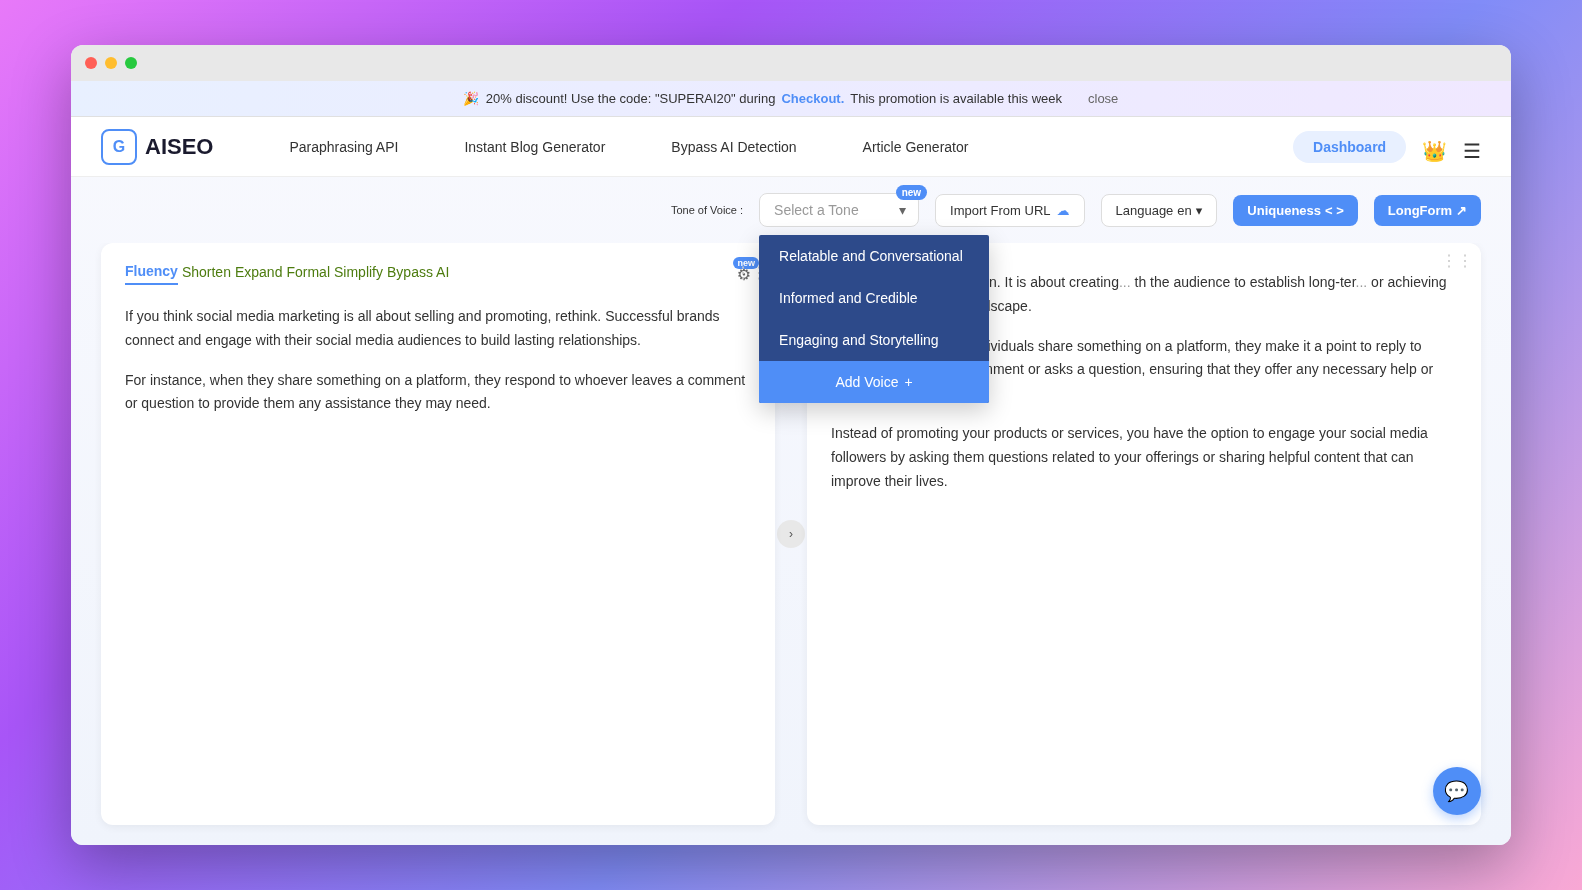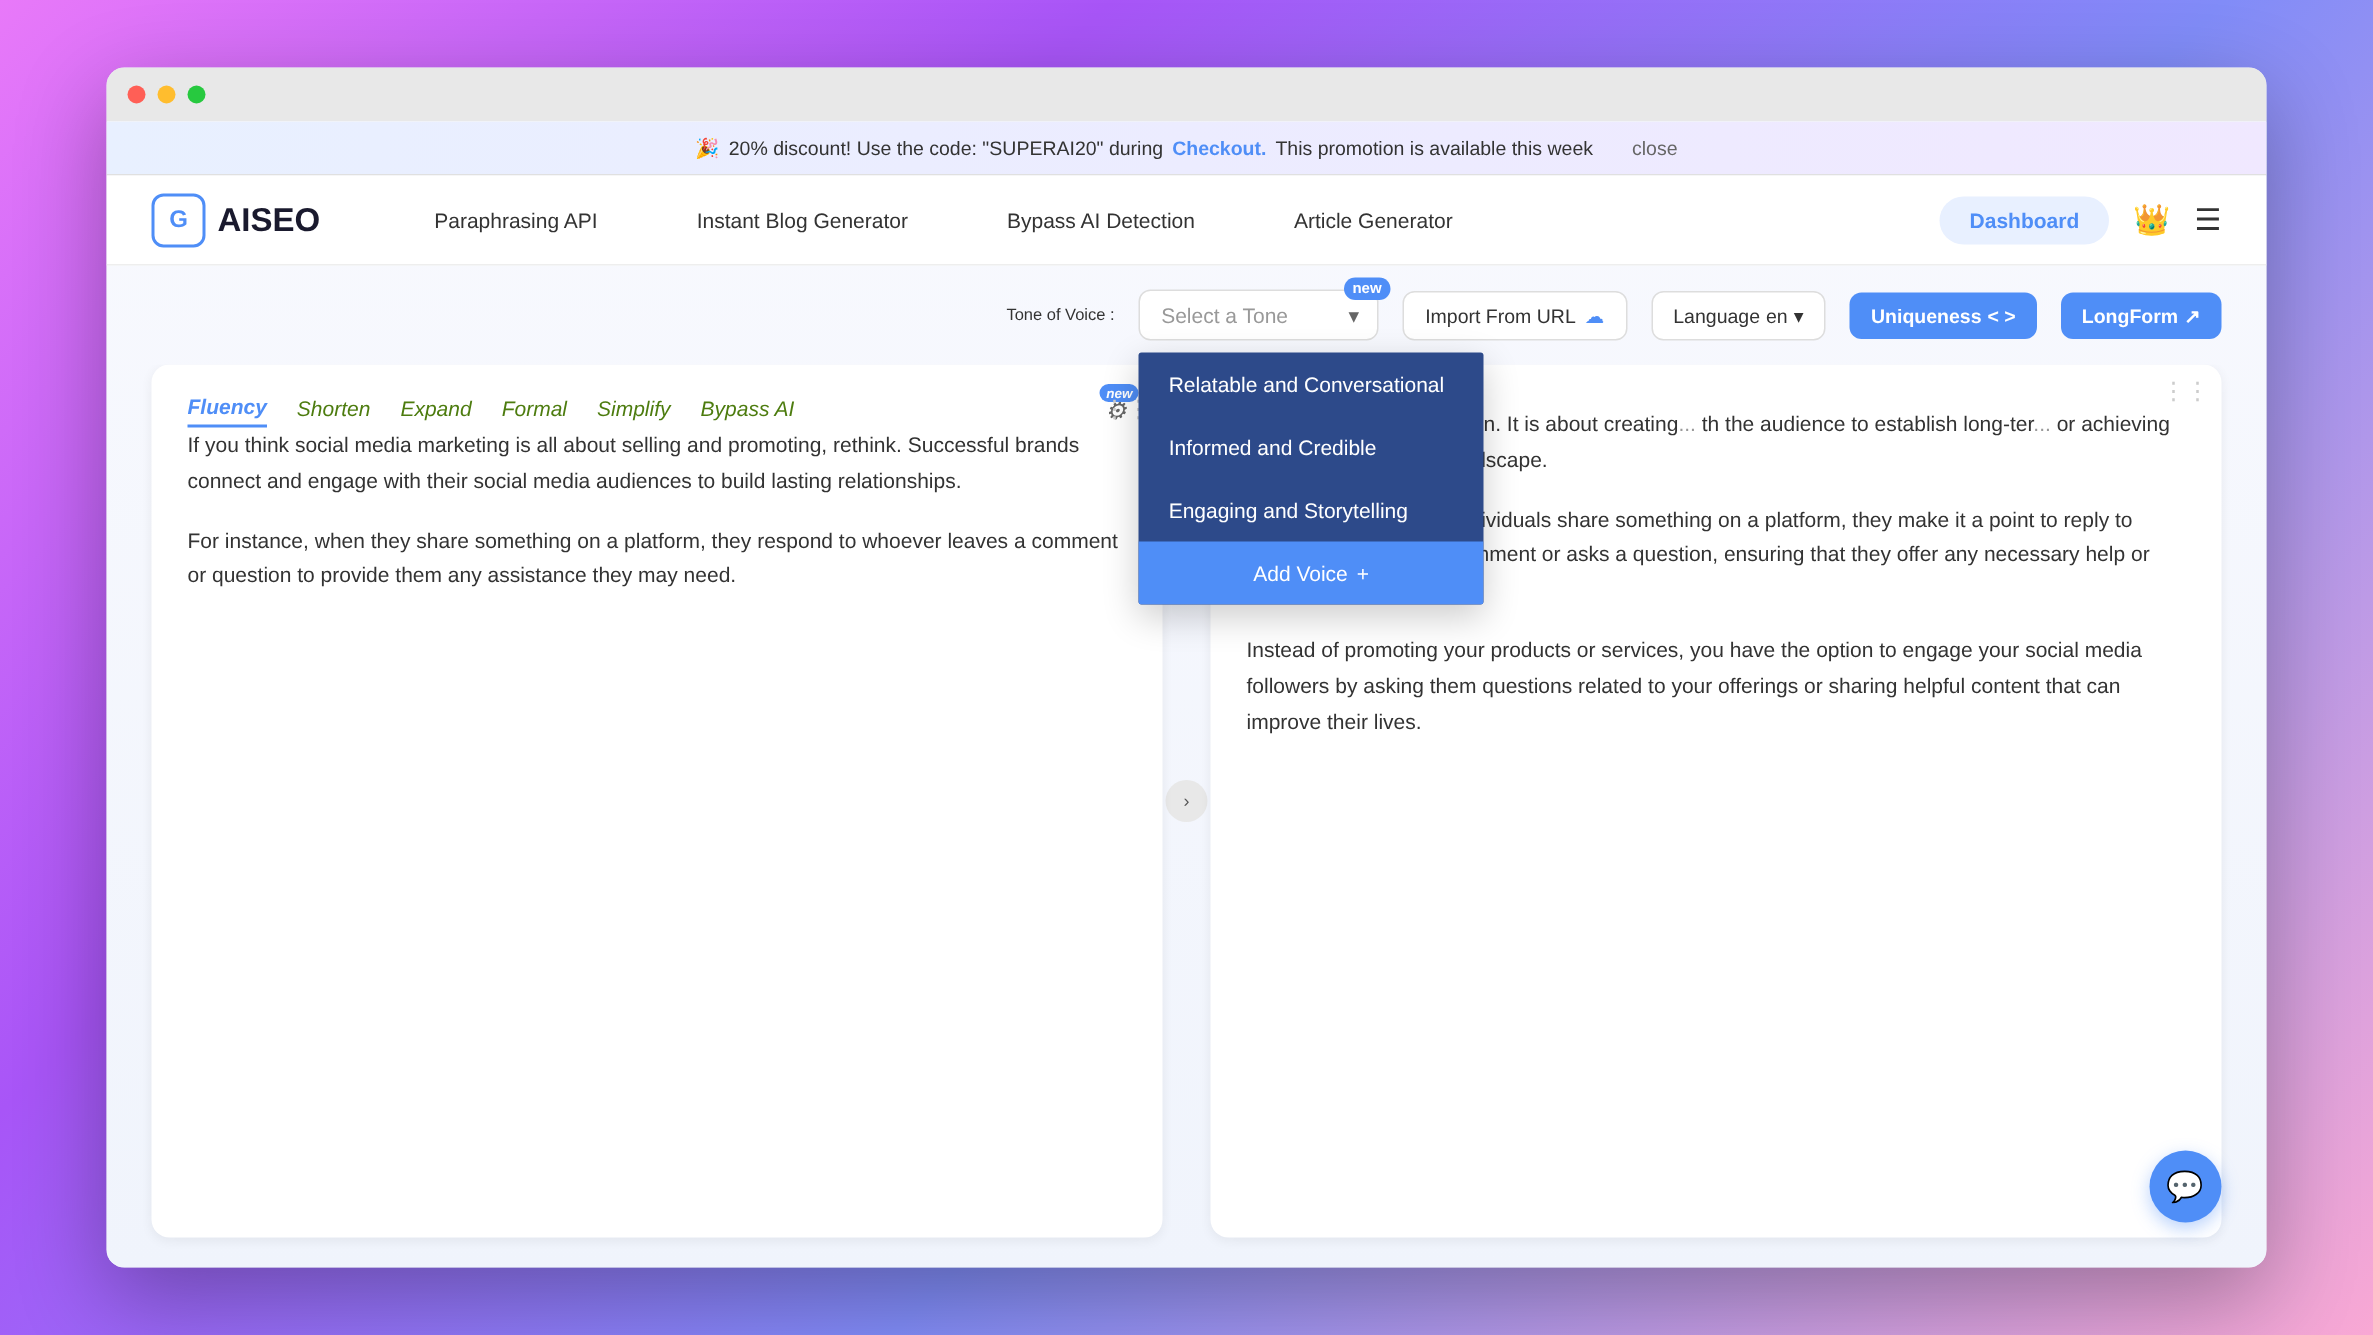--- a/index.html
+++ b/index.html
@@ -111,21 +111,21 @@
     }
     .nav-link {
       font-size: 14px;
       color: #333;
       cursor: pointer;
       white-space: nowrap;
       padding-left: 36px;
     }
     .nav-right {
       display: flex;
-      align-items: center;
+      align-items: flex-end;
       gap: 16px;
     }
     .dashboard-btn {
       background: #e8f0ff;
       color: #4F8EF7;
       border: none;
       padding: 8px 20px;
       border-radius: 20px;
       font-size: 14px;
       font-weight: 600;
@@ -239,25 +239,25 @@
       background: white;
       border-radius: 12px;
       padding: 20px 24px;
       overflow-y: auto;
       position: relative;
       box-shadow: 0 2px 8px rgba(0,0,0,0.06);
     }
 
     .editor-tabs {
       display: flex;
-      gap: 20px;
+      gap: 4px;
+      margin-bottom: 20px;
       align-items: center;
       flex-wrap: wrap;
       position: relative;
-      font-style: italic;
     }
     .editor-tab {
       font-size: 14px;
       color: #4d7c0f;
       cursor: pointer;
       padding-bottom: 4px;
     }
     .editor-tab.active {
       color: #4F8EF7;
       border-bottom: 2px solid #4F8EF7;

